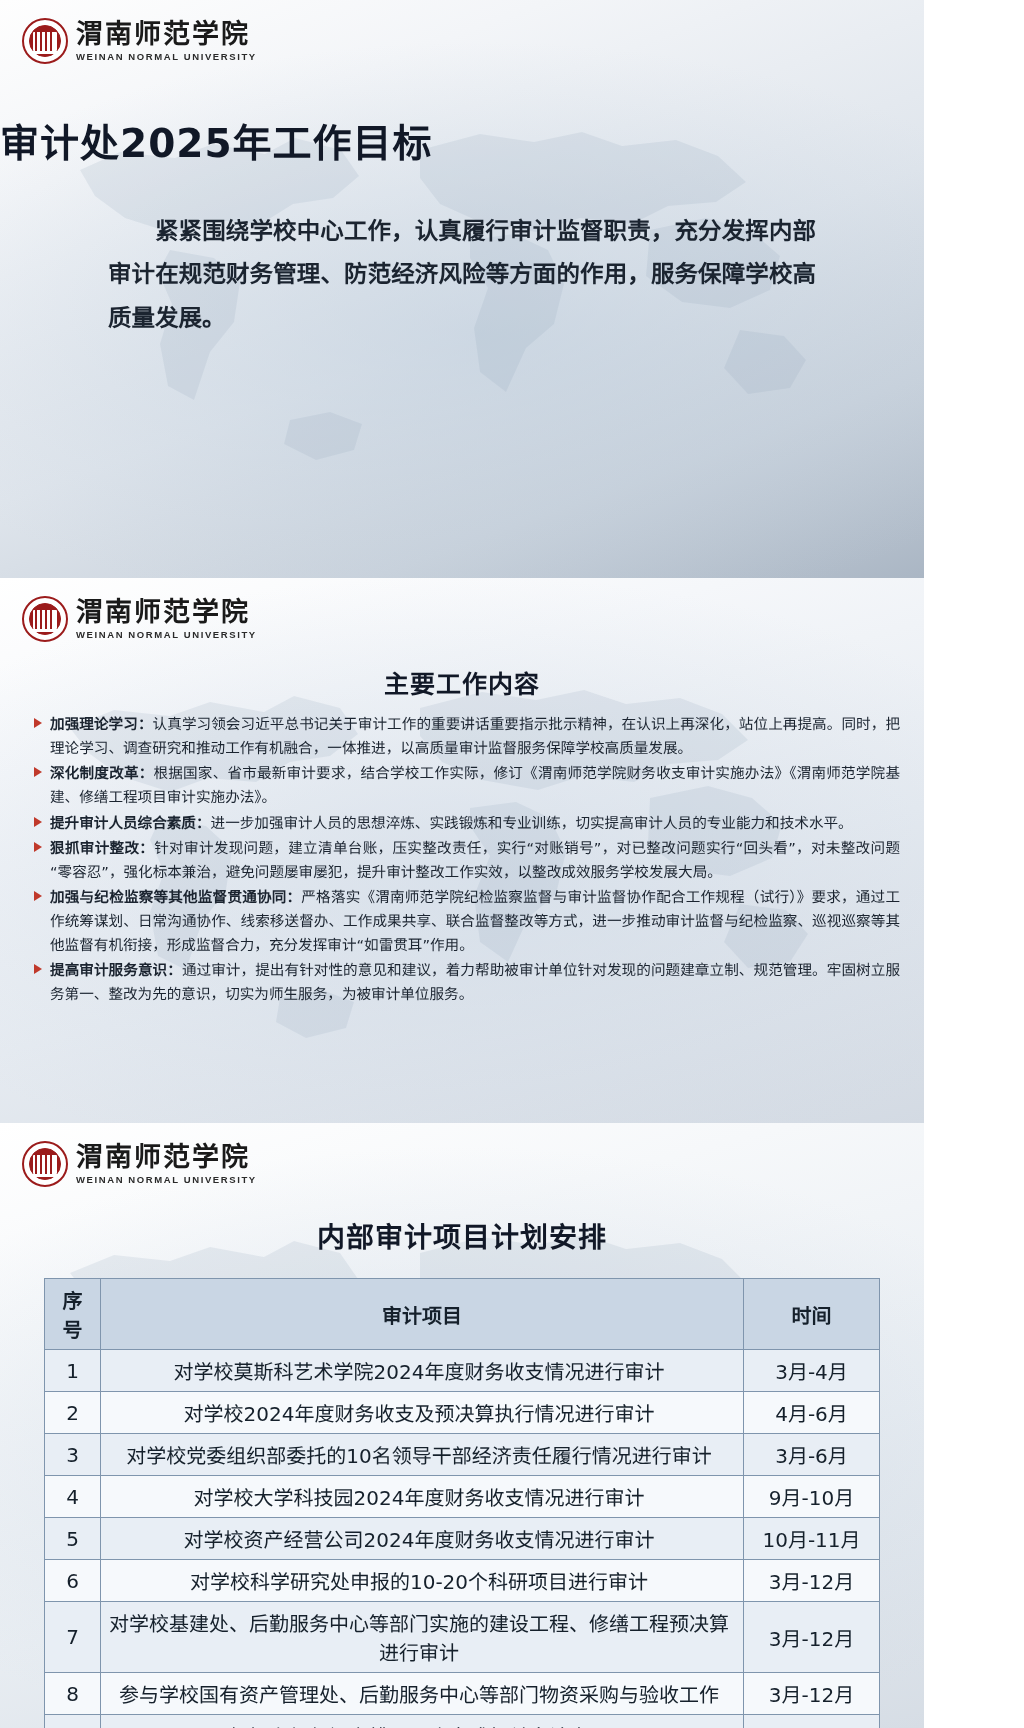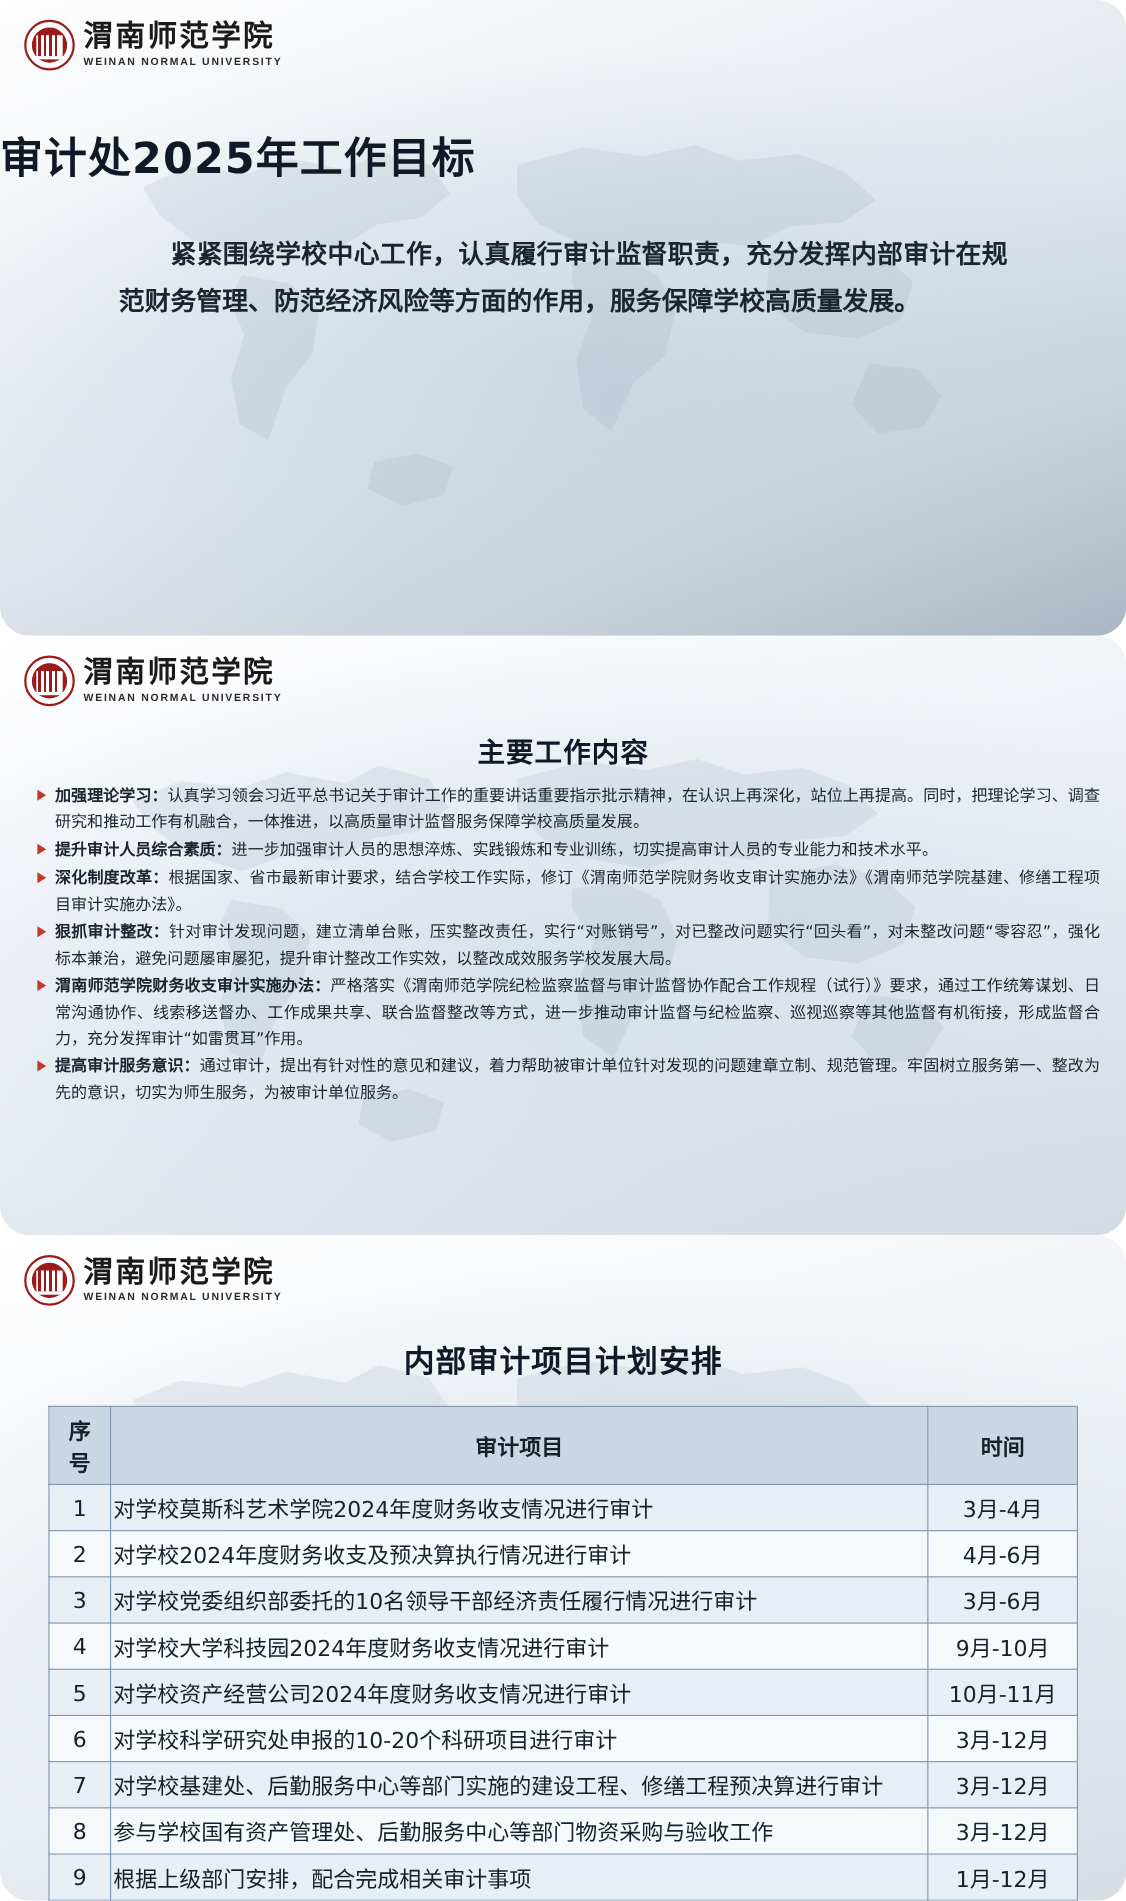--- a/index.html
+++ b/index.html
@@ -6,23 +6,22 @@
   html, body {
     width: 1024px;
     background: #ffffff;
     font-family: "Liberation Sans", "DejaVu Sans", sans-serif;
   }
   body { width: 1024px; }
 
   
   .slide {
     position: relative;
-    width: 1024px;
+    width: 924px;
     overflow: hidden;
-    border-radius: 27px;
   }
   .slide-1 {
     height: 578px;
     background:
       radial-gradient(ellipse 900px 420px at 52% 58%, rgba(190,205,220,0.55) 0%, rgba(190,205,220,0) 70%),
       linear-gradient(160deg, #fefefe 0%, #f3f5f8 22%, #dfe5ec 55%, #c9d2dc 78%, #aab6c4 100%);
   }
   .slide-2 {
     height: 545px;
     background:
@@ -197,21 +196,21 @@
     height: 31px;
   }
   table.plan thead th {
     background: #c9d6e4;
     font-weight: 700;
     text-align: center;
   }
   table.plan tbody tr:nth-child(odd)  td { background: #e8eef5; }
   table.plan tbody tr:nth-child(even) td { background: #f6f9fc; }
   table.plan td.num  { text-align: center; width: 56px; }
-  table.plan td.item { text-align: left; padding-left: 2px; }
+  table.plan td.item { text-align: center; padding-left: 2px; }
   table.plan td.time { text-align: center; width: 136px; }
   table.plan th.c-num  { width: 56px; }
   table.plan th.c-time { width: 136px; }
 </style>
 </head>
 <body>
 
 <section class="slide slide-1">
   <div class="worldmap">
     <svg viewBox="0 0 1024 578" preserveAspectRatio="xMidYMid slice">
@@ -269,24 +268,24 @@
     <div class="logo-text">
       <div class="logo-cn">渭南师范学院</div>
       <div class="logo-en">WEINAN  NORMAL  UNIVERSITY</div>
     </div>
   </div>
 
   <h2 class="s2-title">主要工作内容</h2>
 
   <div class="s2-list" id="s2-list">
       <div class="s2-item"><span class="bullet"></span><b>加强理论学习：</b><span>认真学习领会习近平总书记关于审计工作的重要讲话重要指示批示精神，在认识上再深化，站位上再提高。同时，把理论学习、调查研究和推动工作有机融合，一体推进，以高质量审计监督服务保障学校高质量发展。</span></div>
+      <div class="s2-item"><span class="bullet"></span><b>深化制度改革：</b><span>根据国家、省市最新审计要求，结合学校工作实际，修订《渭南师范学院财务收支审计实施办法》《渭南师范学院基建、修缮工程项目审计实施办法》。</span></div>
       <div class="s2-item"><span class="bullet"></span><b>提升审计人员综合素质：</b><span>进一步加强审计人员的思想淬炼、实践锻炼和专业训练，切实提高审计人员的专业能力和技术水平。</span></div>
-      <div class="s2-item"><span class="bullet"></span><b>深化制度改革：</b><span>根据国家、省市最新审计要求，结合学校工作实际，修订《渭南师范学院财务收支审计实施办法》《渭南师范学院基建、修缮工程项目审计实施办法》。</span></div>
       <div class="s2-item"><span class="bullet"></span><b>狠抓审计整改：</b><span>针对审计发现问题，建立清单台账，压实整改责任，实行“对账销号”，对已整改问题实行“回头看”，对未整改问题“零容忍”，强化标本兼治，避免问题屡审屡犯，提升审计整改工作实效，以整改成效服务学校发展大局。</span></div>
-      <div class="s2-item"><span class="bullet"></span><b>渭南师范学院财务收支审计实施办法：</b><span>严格落实《渭南师范学院纪检监察监督与审计监督协作配合工作规程（试行）》要求，通过工作统筹谋划、日常沟通协作、线索移送督办、工作成果共享、联合监督整改等方式，进一步推动审计监督与纪检监察、巡视巡察等其他监督有机衔接，形成监督合力，充分发挥审计“如雷贯耳”作用。</span></div>
+      <div class="s2-item"><span class="bullet"></span><b>加强与纪检监察等其他监督贯通协同：</b><span>严格落实《渭南师范学院纪检监察监督与审计监督协作配合工作规程（试行）》要求，通过工作统筹谋划、日常沟通协作、线索移送督办、工作成果共享、联合监督整改等方式，进一步推动审计监督与纪检监察、巡视巡察等其他监督有机衔接，形成监督合力，充分发挥审计“如雷贯耳”作用。</span></div>
       <div class="s2-item"><span class="bullet"></span><b>提高审计服务意识：</b><span>通过审计，提出有针对性的意见和建议，着力帮助被审计单位针对发现的问题建章立制、规范管理。牢固树立服务第一、整改为先的意识，切实为师生服务，为被审计单位服务。</span></div>
     </div>
 </section>
 
 <section class="slide slide-3">
   <div class="worldmap">
     <svg viewBox="0 0 1024 605" preserveAspectRatio="xMidYMid slice">
       <g fill="#8fa3b8">
         <path d="M120 150 l44 -18 56 6 40 -14 54 10 30 -16 46 12 18 26 -28 22 -40 6 -34 20 -48 -4 -38 14 -50 -16 -30 -22z"></path>
         <path d="M210 240 l46 8 26 24 -6 40 -24 32 -16 48 -28 -14 -8 -44 14 -40 -14 -32z"></path>

